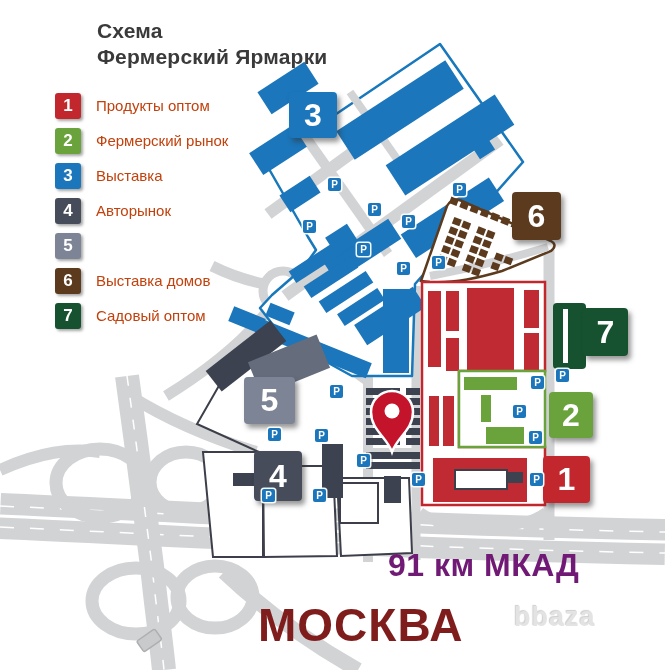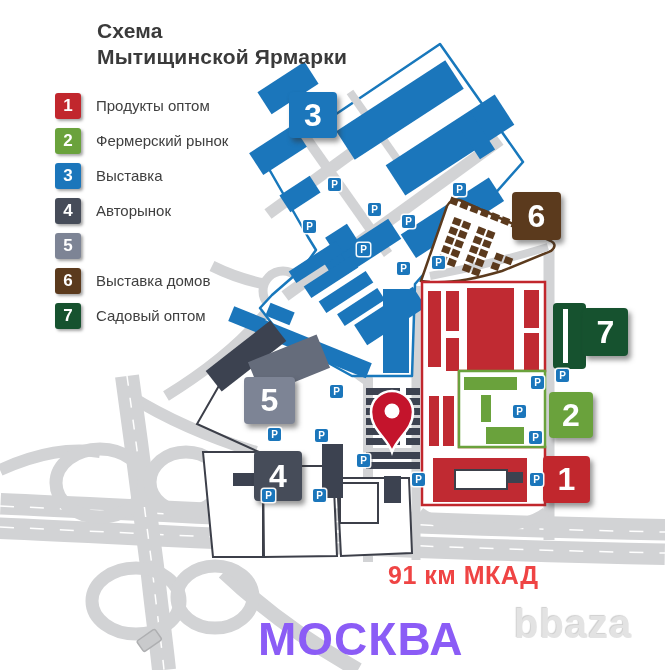--- a/index.html
+++ b/index.html
@@ -15,37 +15,37 @@
     letter-spacing:0.2px;
   }
   
   .legend{left:55px;top:88px;}
   .legend-row{display:flex;align-items:center;height:35px;}
   .legend-badge{
     width:26px;height:26px;border-radius:3px;color:#fff;font-size:17px;font-weight:bold;
     display:flex;align-items:center;justify-content:center;flex:0 0 26px;
     box-shadow:2px 2px 3px rgba(0,0,0,.35);
   }
-  .legend-label{margin-left:15px;font-size:15px;color:#404040;white-space:nowrap;}
+  .legend-label{margin-left:15px;font-size:15px;color:#c2410c;white-space:nowrap;}
   
   .badge{
     position:absolute;border-radius:4px;color:#fff;font-weight:bold;font-size:32px;
     display:flex;align-items:center;justify-content:center;
     box-shadow:3px 4px 5px rgba(50,50,50,.5);
   }
   
   .p{
     position:absolute;width:13px;height:13px;border-radius:2px;background:#1b76bb;
     color:#fff;font-size:10px;font-weight:bold;line-height:13px;text-align:center;
     box-shadow:0 0 0 1.5px rgba(255,255,255,.95);
   }
-  .hwy-label{left:388px;top:561px;font-size:25px;font-weight:bold;color:#ef4444;letter-spacing:.5px;}
-  .city-label{left:258px;top:612px;font-size:46px;font-weight:bold;color:#8b5cf6;letter-spacing:1px;}
+  .hwy-label{left:388px;top:547px;font-size:32px;font-weight:bold;color:#701a75;letter-spacing:.5px;}
+  .city-label{left:258px;top:598px;font-size:46px;font-weight:bold;color:#7f1d1d;letter-spacing:1px;}
   .watermark{
-    left:514px;top:602px;font-size:40px;font-weight:bold;color:#e3e3e3;letter-spacing:1px;
+    left:514px;top:602px;font-size:27px;font-weight:bold;color:#e3e3e3;letter-spacing:1px;
     text-shadow:-1px -1px 1px #cfcfcf, 2px 2px 2px #ffffff;
   }
 </style>
 </head>
 <body>
 
 <div id="stage">
 
   <svg id="map-svg" width="665" height="670" viewBox="0 0 665 670">
 
@@ -218,21 +218,21 @@
     </g>
 
     <g>
       <path d="M392,452 C387,437 371,430 371,412 C371,400.4 380.4,391 392,391 C403.6,391 413,400.4 413,412 C413,430 397,437 392,452 Z" fill="#c4142c" stroke="#ffffff" stroke-width="2.5"></path>
       <circle cx="392" cy="411" r="7.5" fill="#ffffff"></circle>
     </g>
   </svg>
 
   <div class="overlay title">
     <div>Схема</div>
-    <div>Мытищинской Ярмарки</div>
+    <div>Фермерский Ярмарки</div>
   </div>
 
   <div class="overlay legend">
     <div class="legend-row">
       <div class="legend-badge" style="background: rgb(193, 39, 45);">1</div>
       <div class="legend-label">Продукты оптом</div>
     </div>
     <div class="legend-row">
       <div class="legend-badge" style="background: rgb(106, 162, 60);">2</div>
       <div class="legend-label">Фермерский рынок</div>

